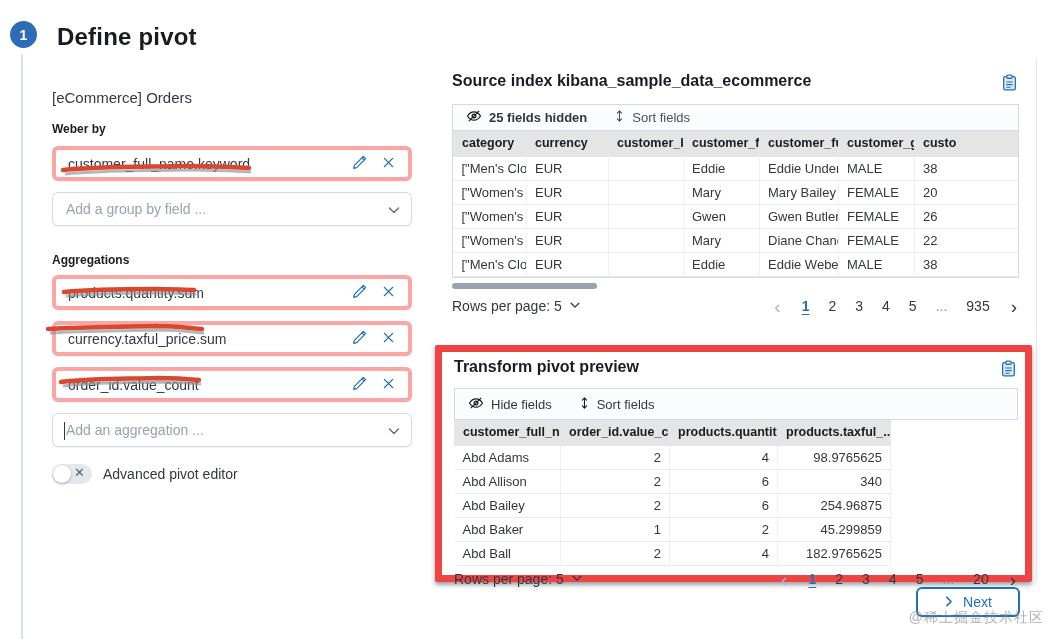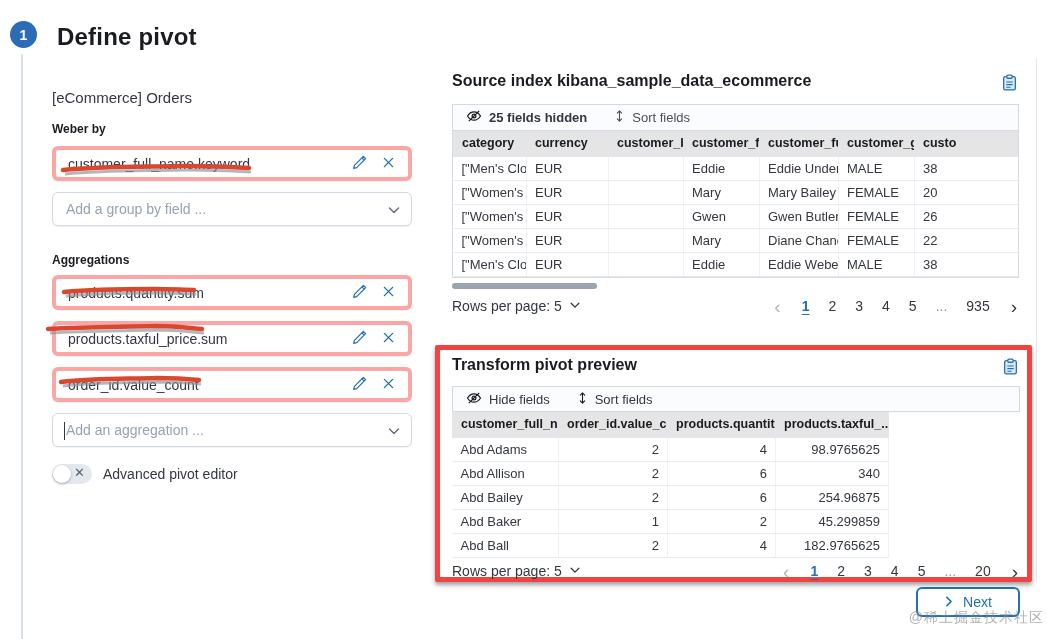--- a/index.html
+++ b/index.html
@@ -69,21 +69,21 @@
   .pages { display:flex; align-items:center; gap:19px; }
   .page-chev { font-size:19px; line-height:1; color:#343741; background:none; border:none; cursor:pointer; padding:0 2px; }
   .page-chev.disabled { color:#aeb5c0; }
   .page-num { background:none; border:none; cursor:pointer; font-family:"Liberation Sans",sans-serif;
     font-size:14px; color:#343741; padding:0; }
   .page-num.active { color:#2270b5; font-weight:700; text-decoration:underline; text-underline-offset:3px; }
   .page-num.ellipsis { color:#8d939e; cursor:default; }
 
   
   .preview-outline { position:absolute; left:435px; top:345px; width:597px; height:237px;
-    border:5px solid #ef4444; border-radius:2px; background:#fff; box-shadow:0 3px 4px rgba(70,70,75,.5); }
+    border:7px solid #ef4444; border-radius:2px; background:#fff; box-shadow:0 3px 4px rgba(70,70,75,.5); }
   .preview-inner { padding:6px 7px 0 12px; }
 
   
   .next-btn { position:absolute; left:916px; top:587px; width:104px; height:30px; background:#fff;
     border:2px solid #2270b5; border-radius:6px; display:flex; align-items:center; justify-content:center; gap:9px;
     color:#2270b5; font-size:14px; font-weight:500; cursor:pointer; font-family:"Liberation Sans",sans-serif; }
   .watermark { position:absolute; right:3px; top:609px; font-size:14px; color:#7d8288; opacity:.62;
     letter-spacing:1px; z-index:20; }
 </style>
 </head>
@@ -149,21 +149,21 @@
           <span>
             <svg width="11" height="11" viewBox="0 0 12 12">
                 <path d="M1.5 1.5l9 9M10.5 1.5l-9 9" stroke="#2270b5" stroke-width="1.5" stroke-linecap="round"></path>
               </svg>
           </span>
         </button>
       </span>
     </div>
 
     <div class="field-box">
-      <span class="fb-label">products.taxful_price.sum</span>
+      <span class="fb-label">currency.taxful_price.sum</span>
       <span class="fb-icons">
         <button class="icon-btn" aria-label="edit">
           <span>
             <svg width="15" height="15" viewBox="0 0 16 16">
                 <path d="M12.1 1.5l2.4 2.4L5 13.4l-3.2.8.8-3.2L12.1 1.5z" fill="none" stroke="#2270b5" stroke-width="1.3" stroke-linejoin="round"></path>
                 <path d="M10.5 3.1l2.4 2.4" stroke="#2270b5" stroke-width="1.3"></path>
               </svg>
           </span>
         </button>
         <button class="icon-btn" aria-label="remove">
@@ -372,21 +372,21 @@
           <span>
             <svg width="15" height="17" viewBox="0 0 14 16">
                 <rect x="1.5" y="2.5" width="11" height="12.5" rx="1.5" fill="#d9e9f7" stroke="#2270b5" stroke-width="1.2"></rect>
                 <rect x="4.5" y="1" width="5" height="3" rx="1" fill="#fff" stroke="#2270b5" stroke-width="1.2"></rect>
                 <path d="M4 7.5h6M4 10h6M4 12.5h4" stroke="#2270b5" stroke-width="1.1"></path>
               </svg>
           </span>
         </button>
       </div>
 
-      <div class="toolbar" style="margin-top:6px;height:26px;">
+      <div class="toolbar" style="margin-top:6px;height:32px;">
         <button class="tool-item">
           <span>
             <svg width="16" height="16" viewBox="0 0 16 16">
                 <path d="M1.5 8s2.6-4.2 6.5-4.2S14.5 8 14.5 8 11.9 12.2 8 12.2 1.5 8 1.5 8z" fill="none" stroke="#1a1c21" stroke-width="1.2"></path>
                 <circle cx="8" cy="8" r="1.9" fill="none" stroke="#1a1c21" stroke-width="1.2"></circle>
                 <path d="M2.8 13.2L13.2 2.8" stroke="#1a1c21" stroke-width="1.2"></path>
               </svg>
           </span>
           <span>Hide fields</span>
         </button>

